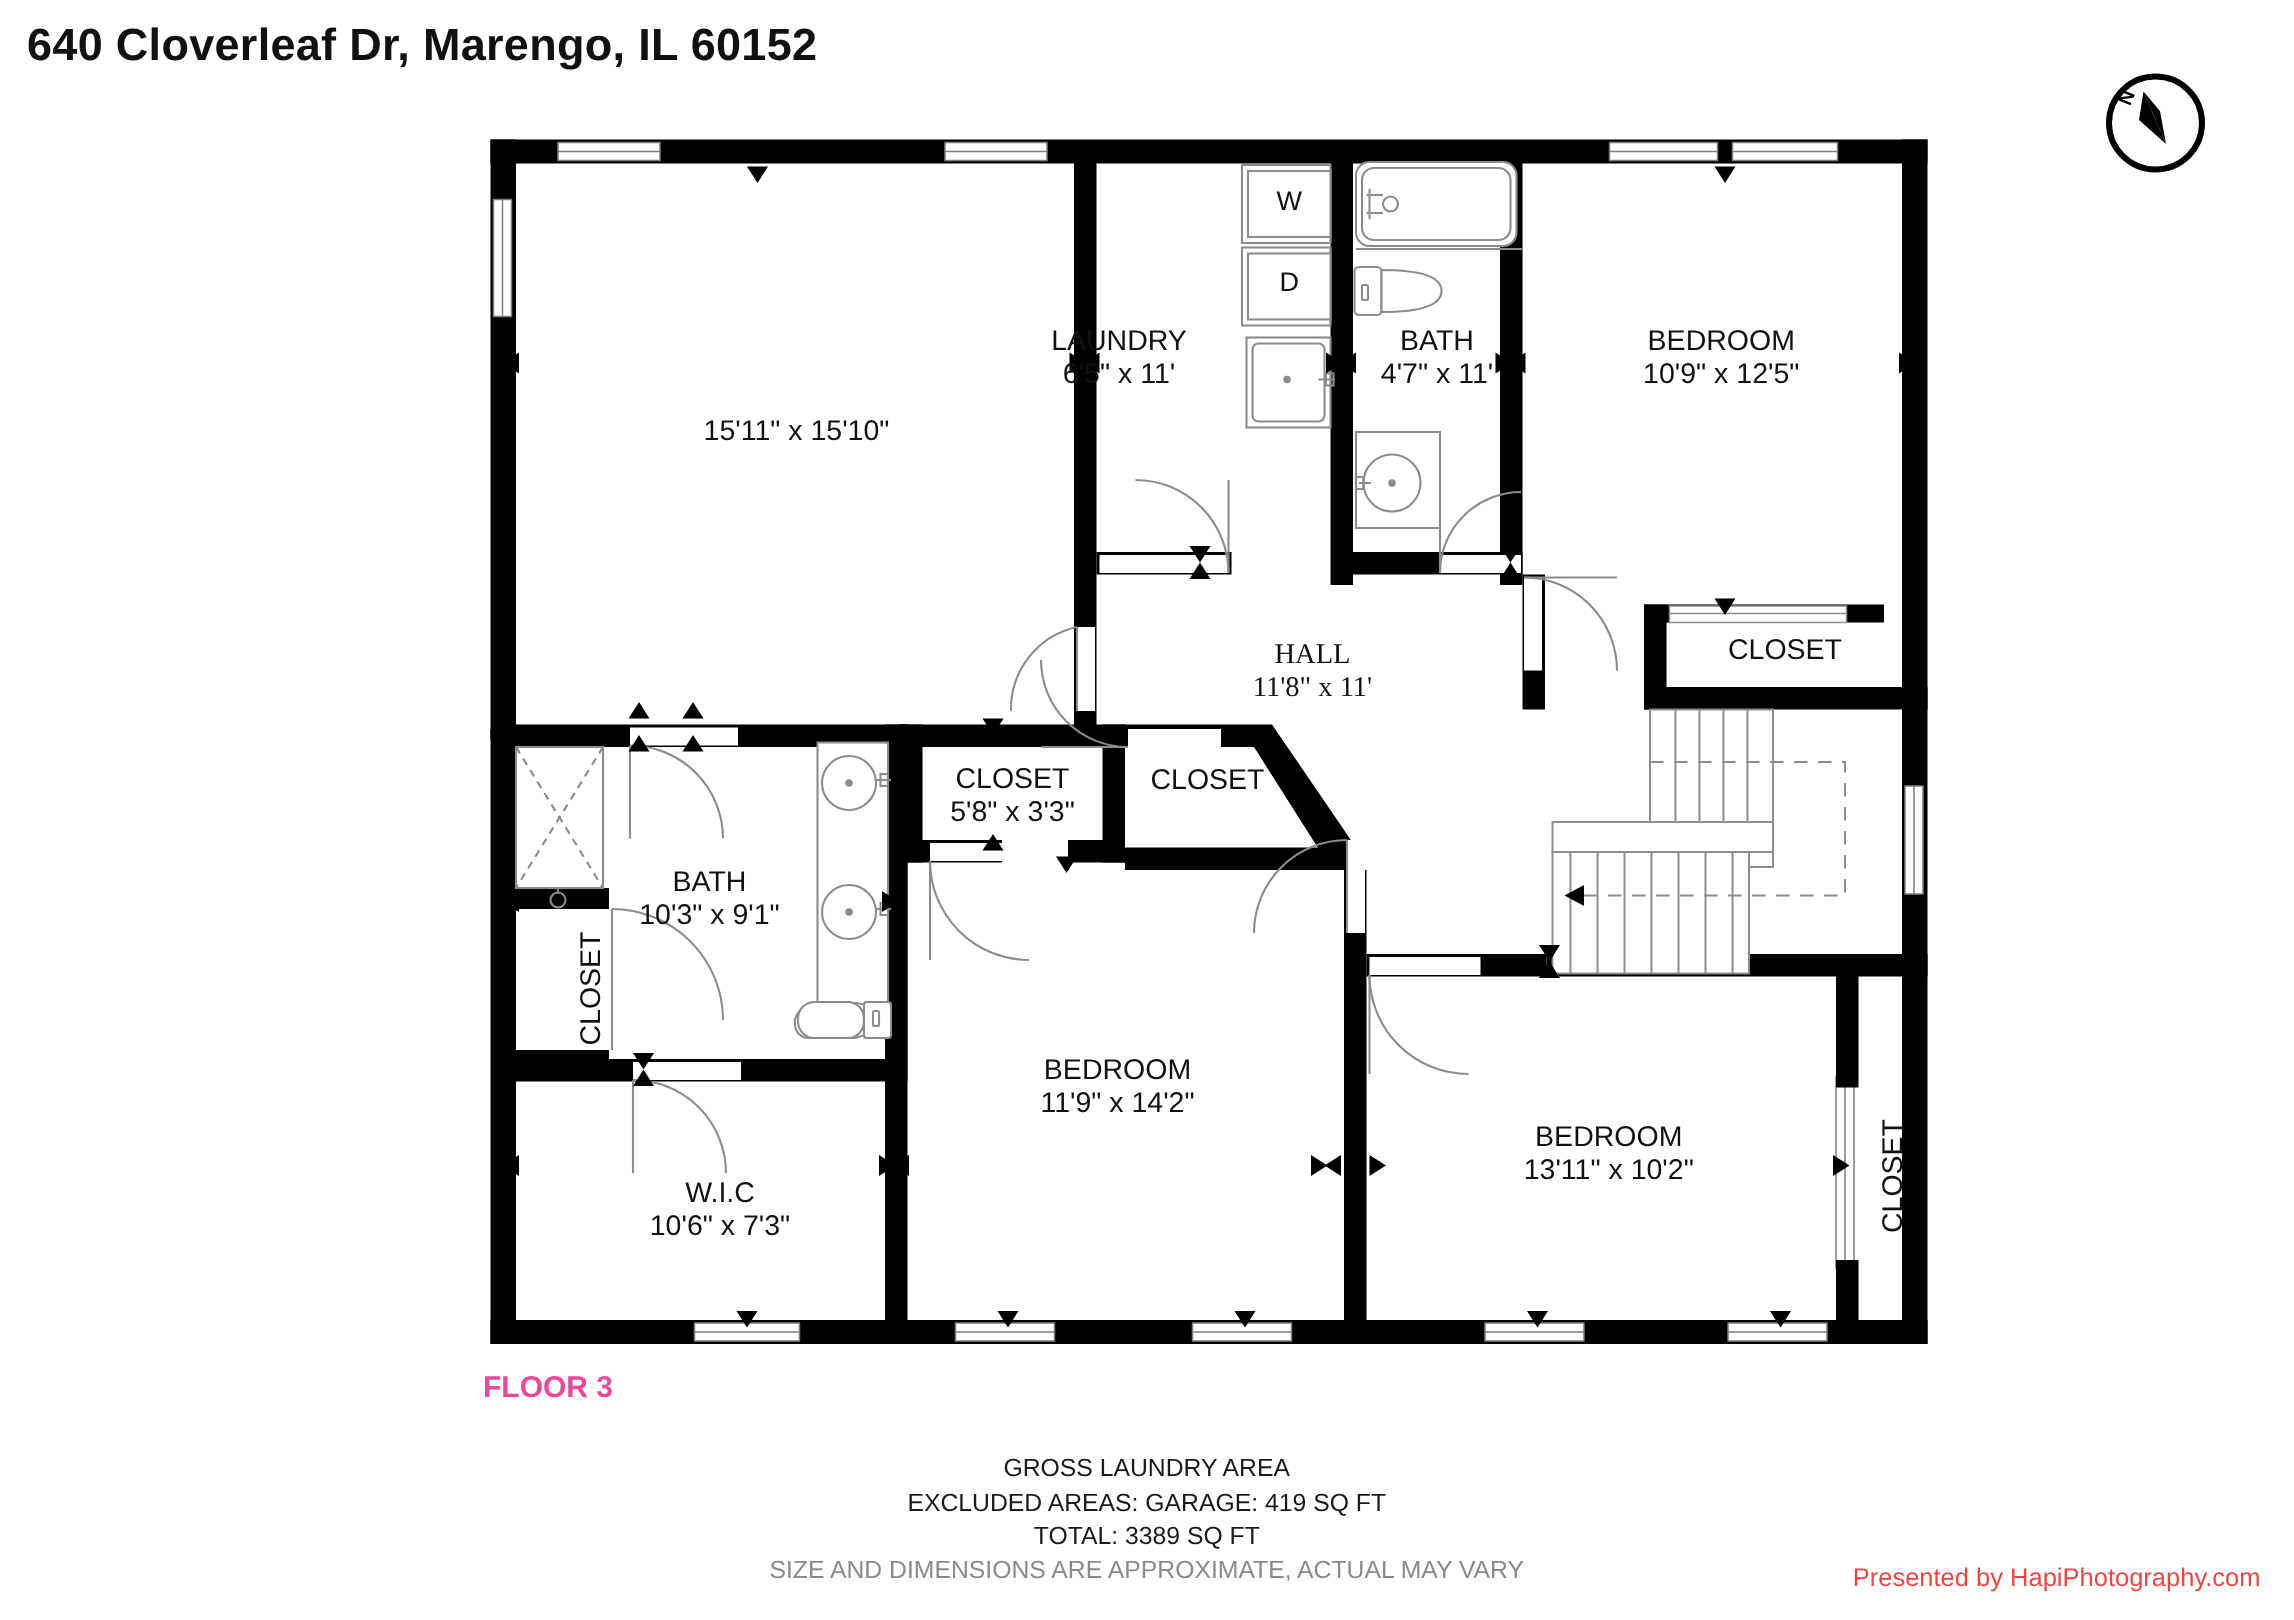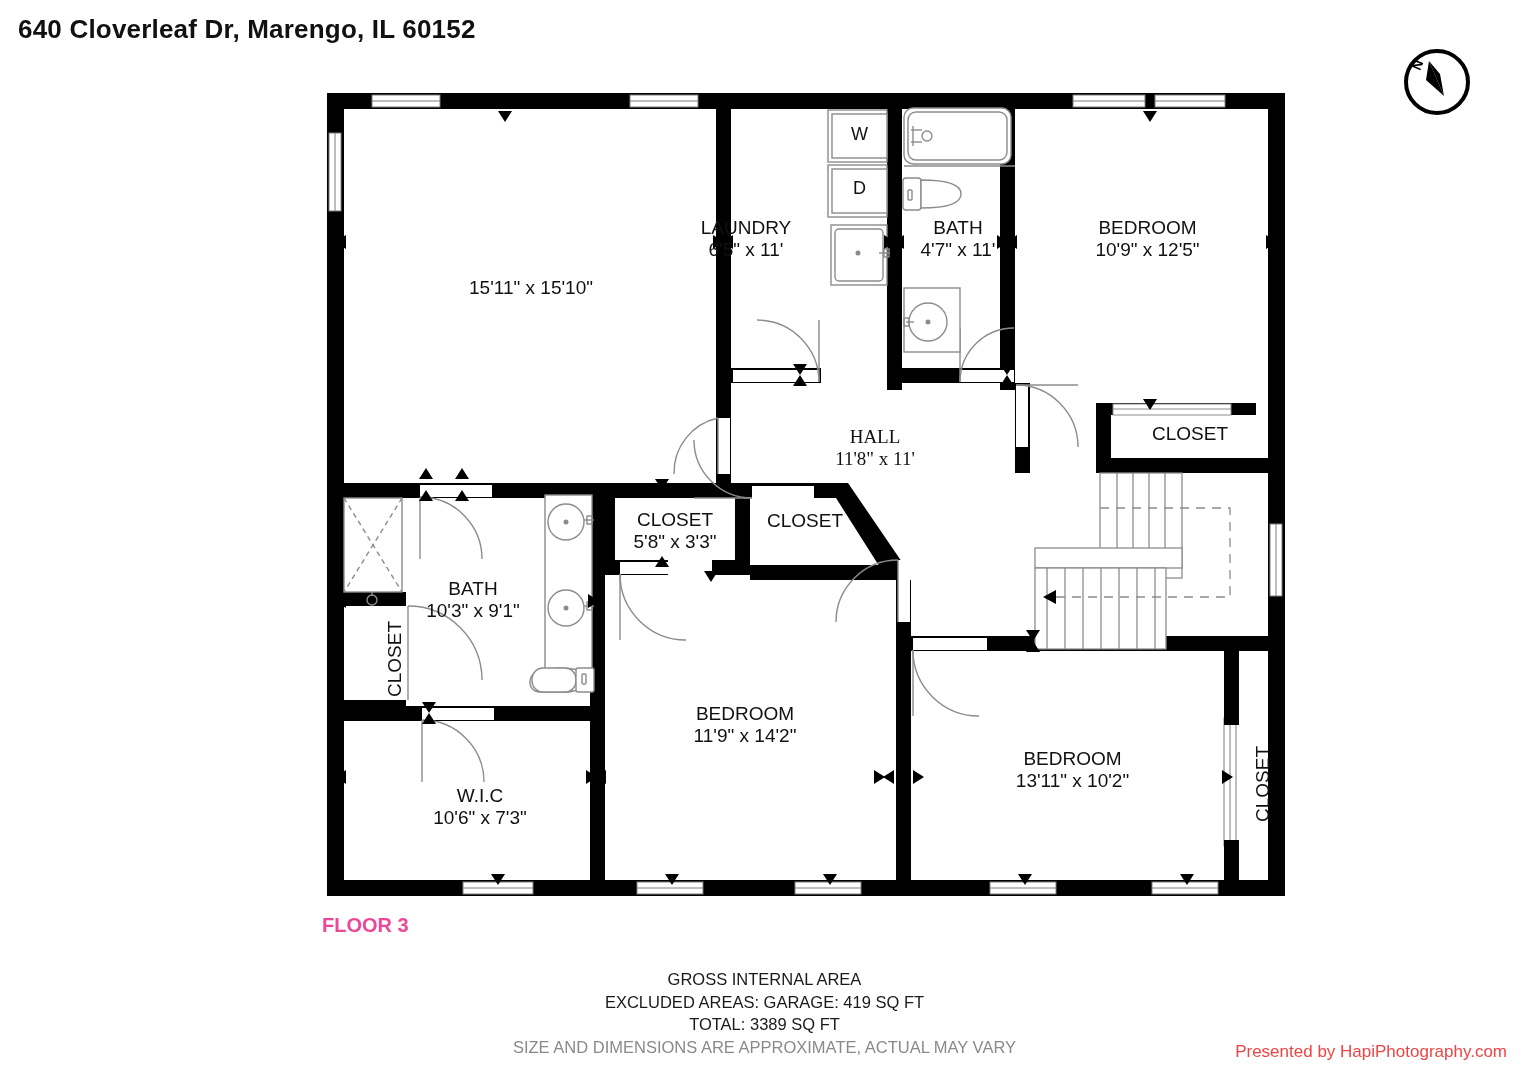--- a/index.html
+++ b/index.html
@@ -9,21 +9,21 @@
     width:1529px; height:1080px;
     background:#ffffff;
     font-family:"Liberation Sans", sans-serif;
     position:relative;
     overflow:hidden;
   }
 
   
   #page-title {
     position:absolute; left:18px; top:14px;
-    font-size:26px; font-weight:bold; color:#111;
+    font-size:30px; font-weight:bold; color:#111;
     letter-spacing:0.2px;
   }
 
   
   #compass { position:absolute; left:1399px; top:44px; width:76px; height:76px; }
 
   
   #plan { position:absolute; left:0; top:0; width:1529px; height:1080px; }
 
   
@@ -446,19 +446,19 @@
 <div class="rlabel vert" style="left:1208px; top:773px; width:110px; transform:rotate(-90deg);">
   <span class="nm">CLOSET</span>
 </div>
 
 <div class="app-lbl" style="left:851px; top:124px;">W</div>
 <div class="app-lbl" style="left:853px; top:178px;">D</div>
 
 <div id="floor-label">FLOOR 3</div>
 
 <div id="footer">
-  <div>GROSS INTERNAL AREA</div>
+  <div>GROSS LAUNDRY AREA</div>
   <div>EXCLUDED AREAS: GARAGE: 419 SQ FT</div>
   <div>TOTAL: 3389 SQ FT</div>
   <div class="dim-note">SIZE AND DIMENSIONS ARE APPROXIMATE, ACTUAL MAY VARY</div>
 </div>
 
 <div id="credit">Presented by HapiPhotography.com</div>
 
 </body></html>

